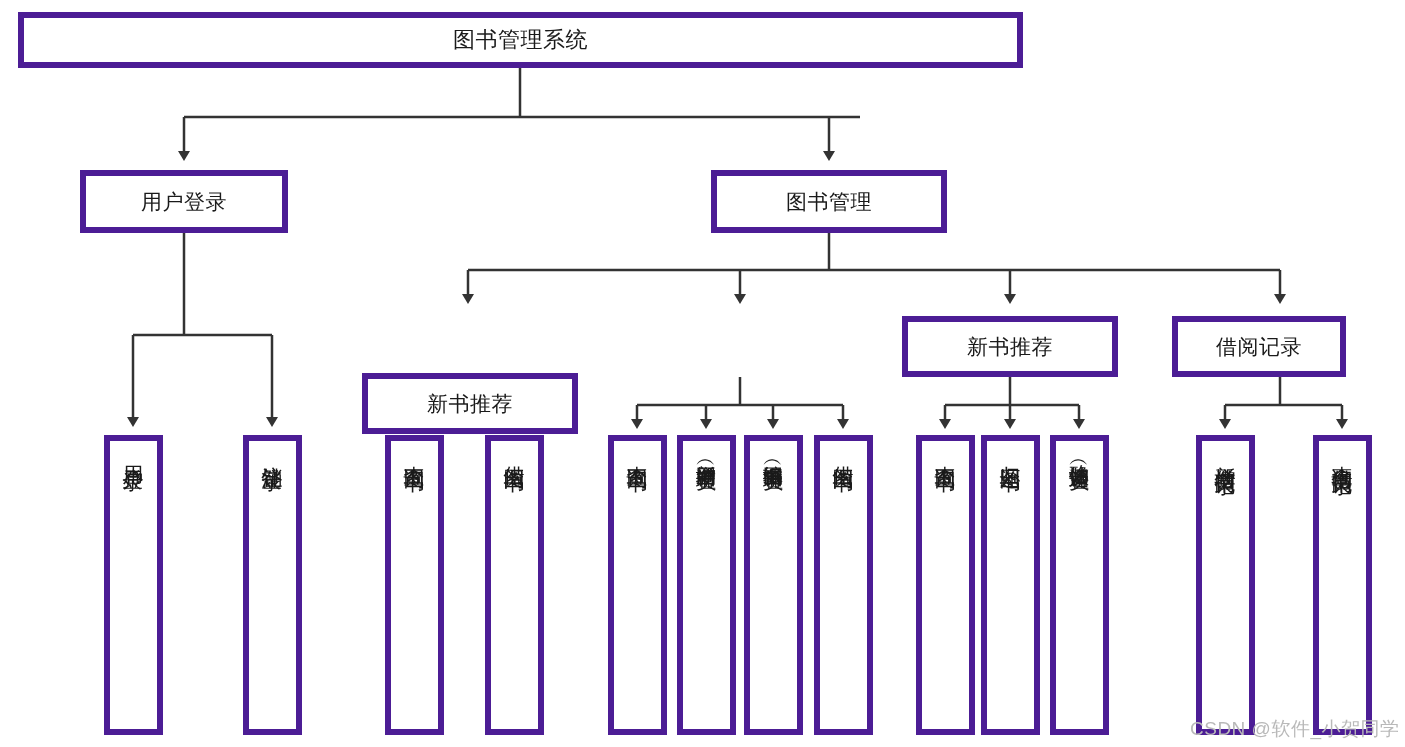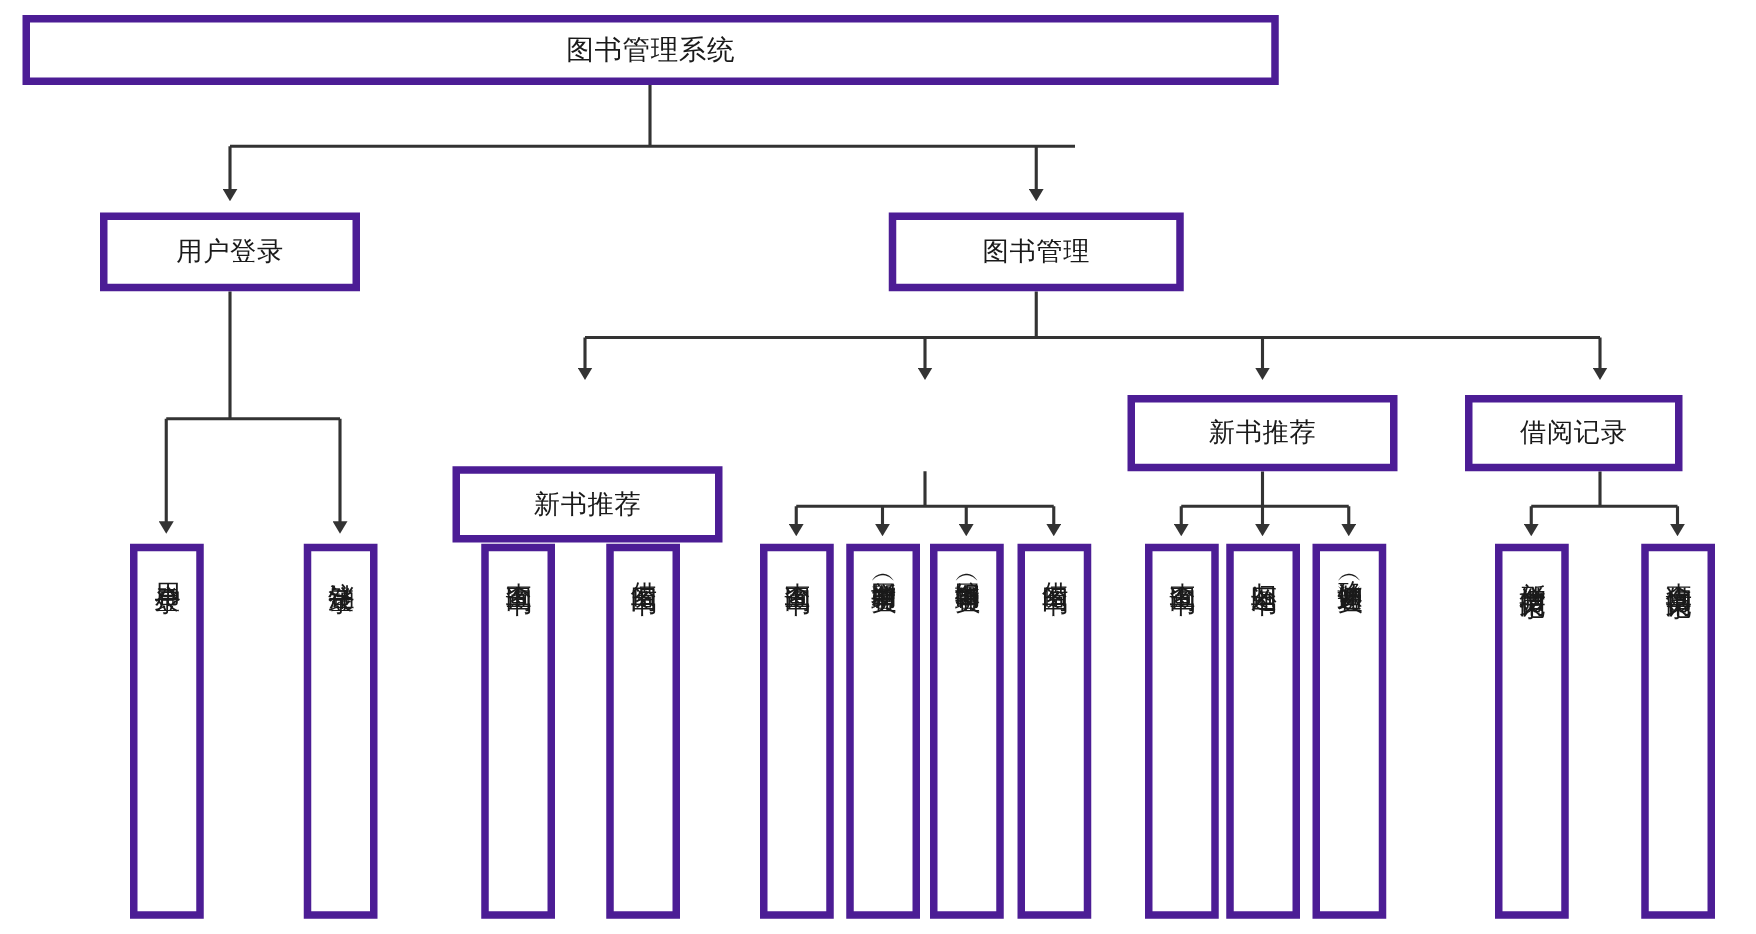--- a/index.html
+++ b/index.html
@@ -189,14 +189,15 @@
     <span class="node-label">确认归还（管理员）</span>
   </div>
 
   <div class="node vert" style="left:1196px; top:435px; width:59px; height:300px;">
     <span class="node-label">新增借阅记录</span>
   </div>
   <div class="node vert" style="left:1313px; top:435px; width:59px; height:300px;">
     <span class="node-label">查询借阅记录</span>
   </div>
 
+  <div class="watermark" style="left:1190px; top:716px;">CSDN @软件_小贺同学</div>
 
 </div>
 
 </body></html>

